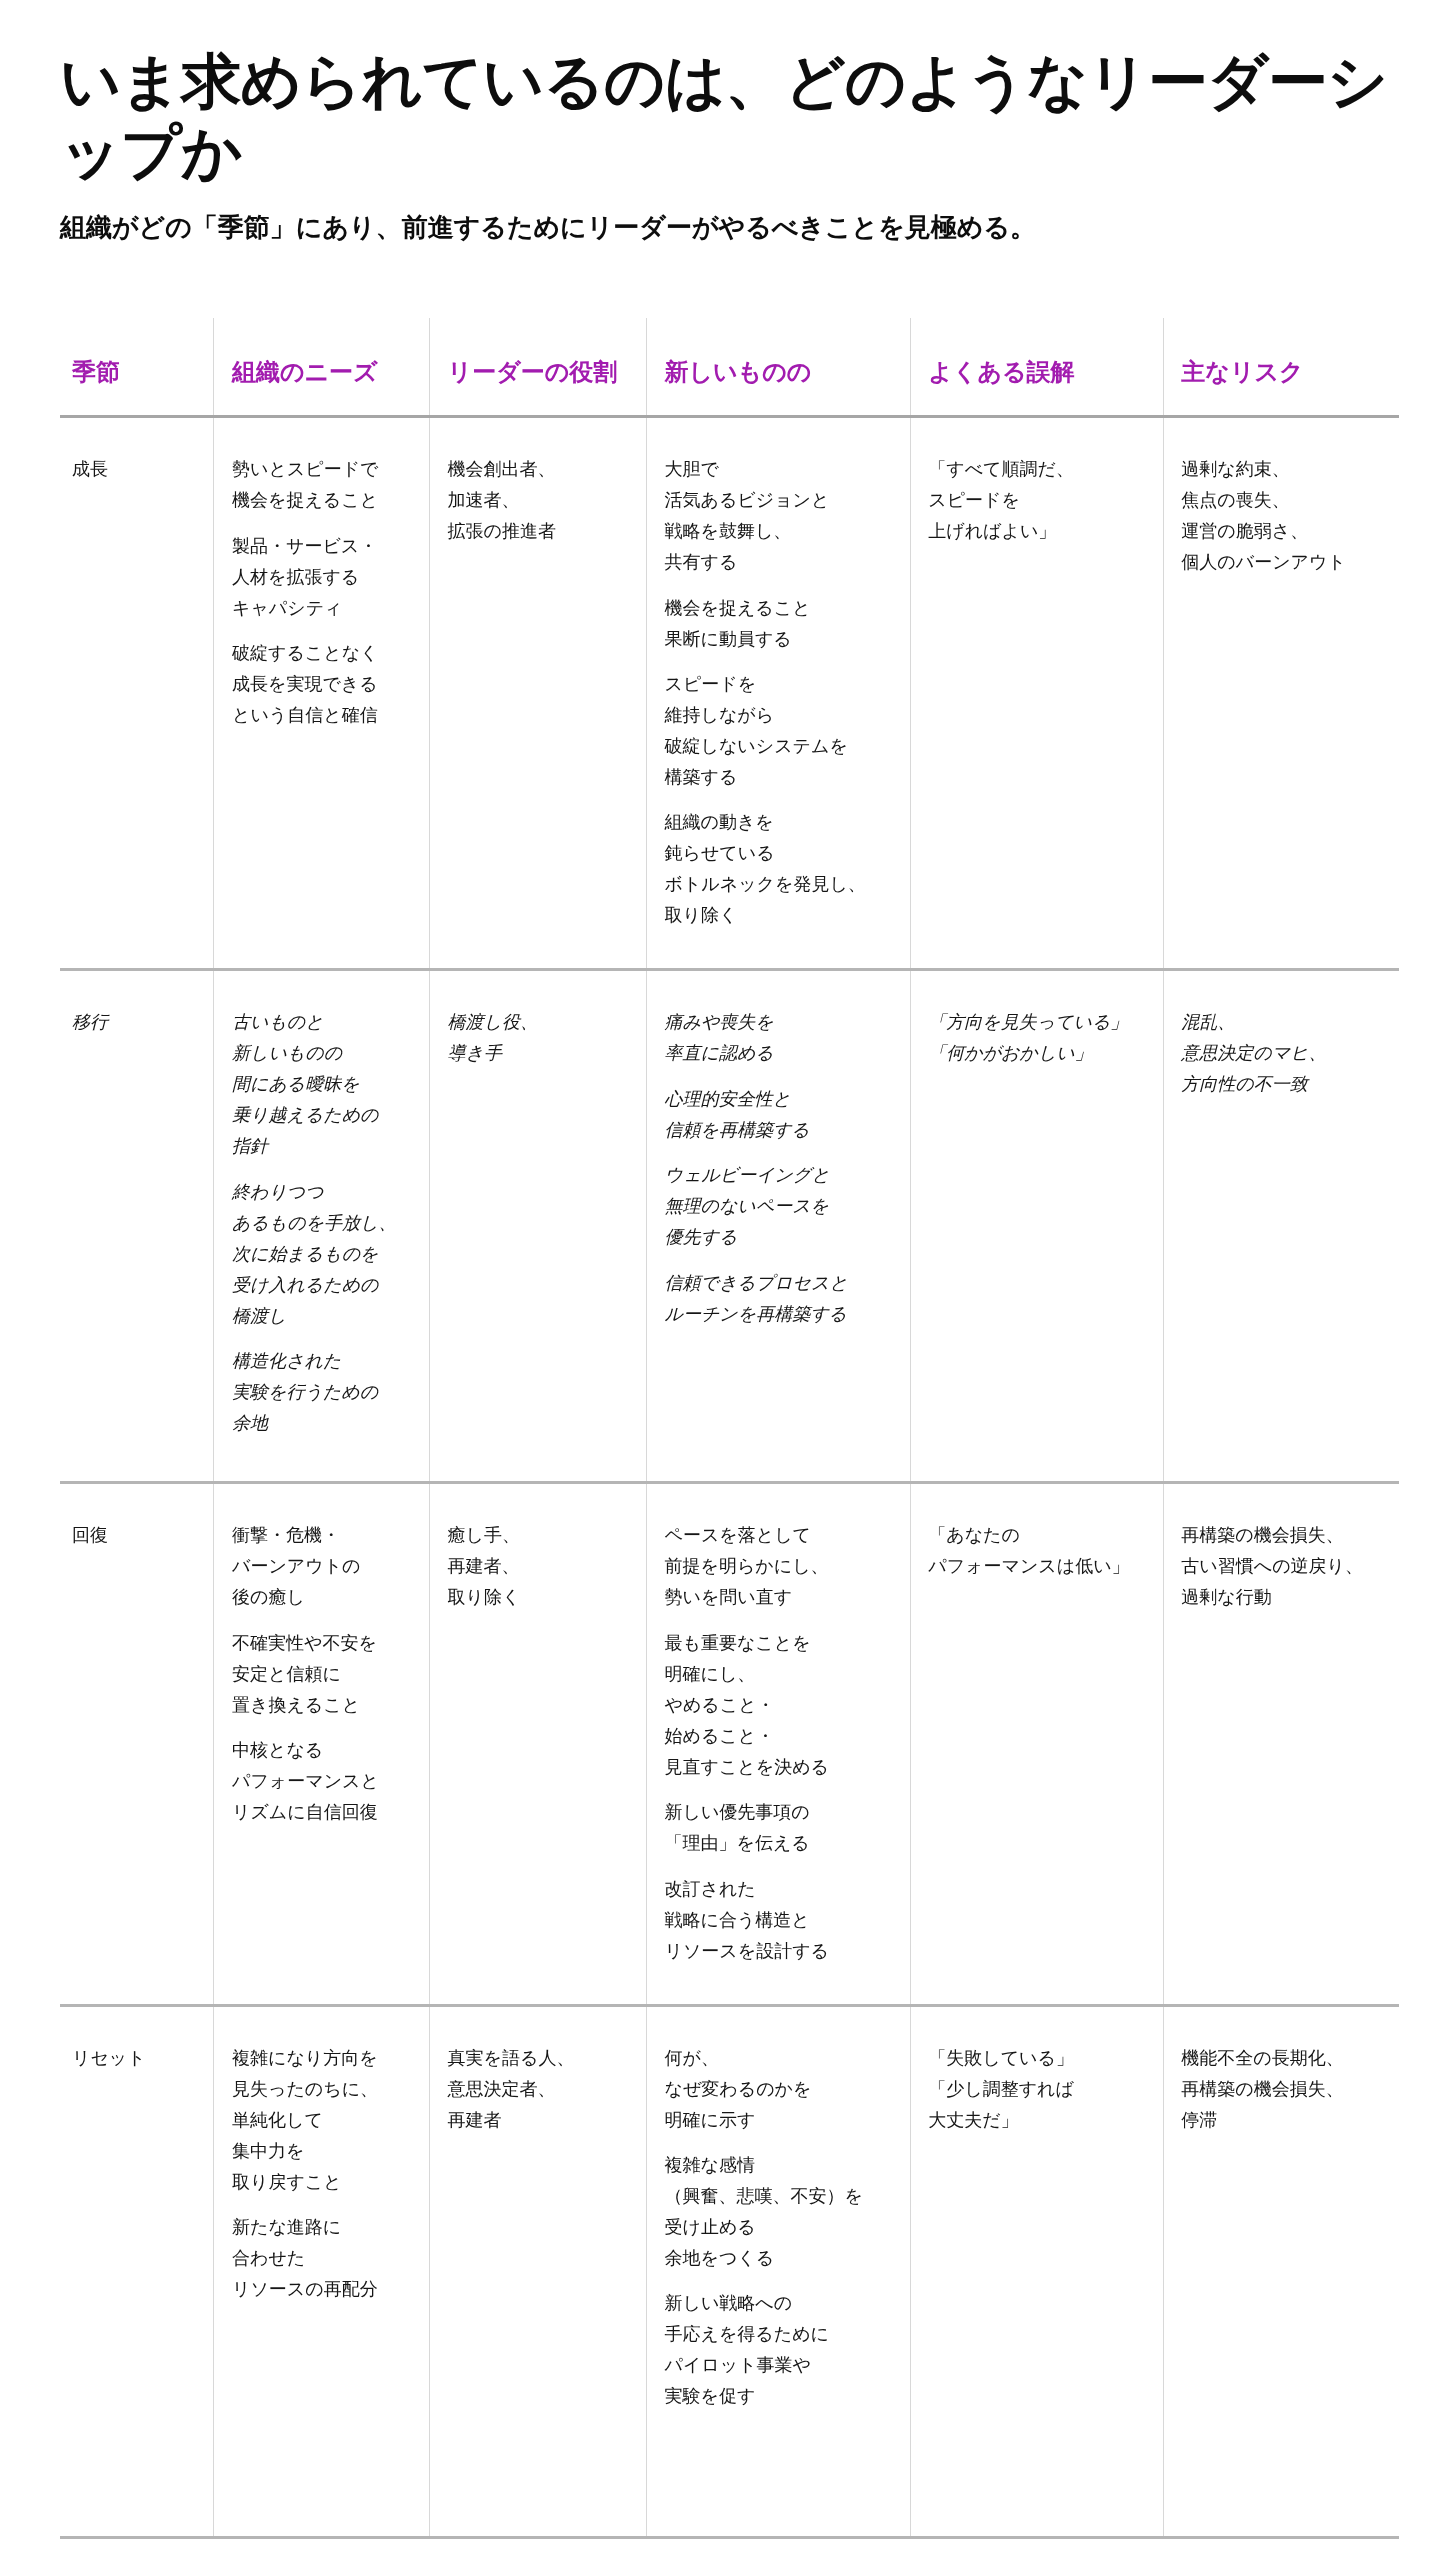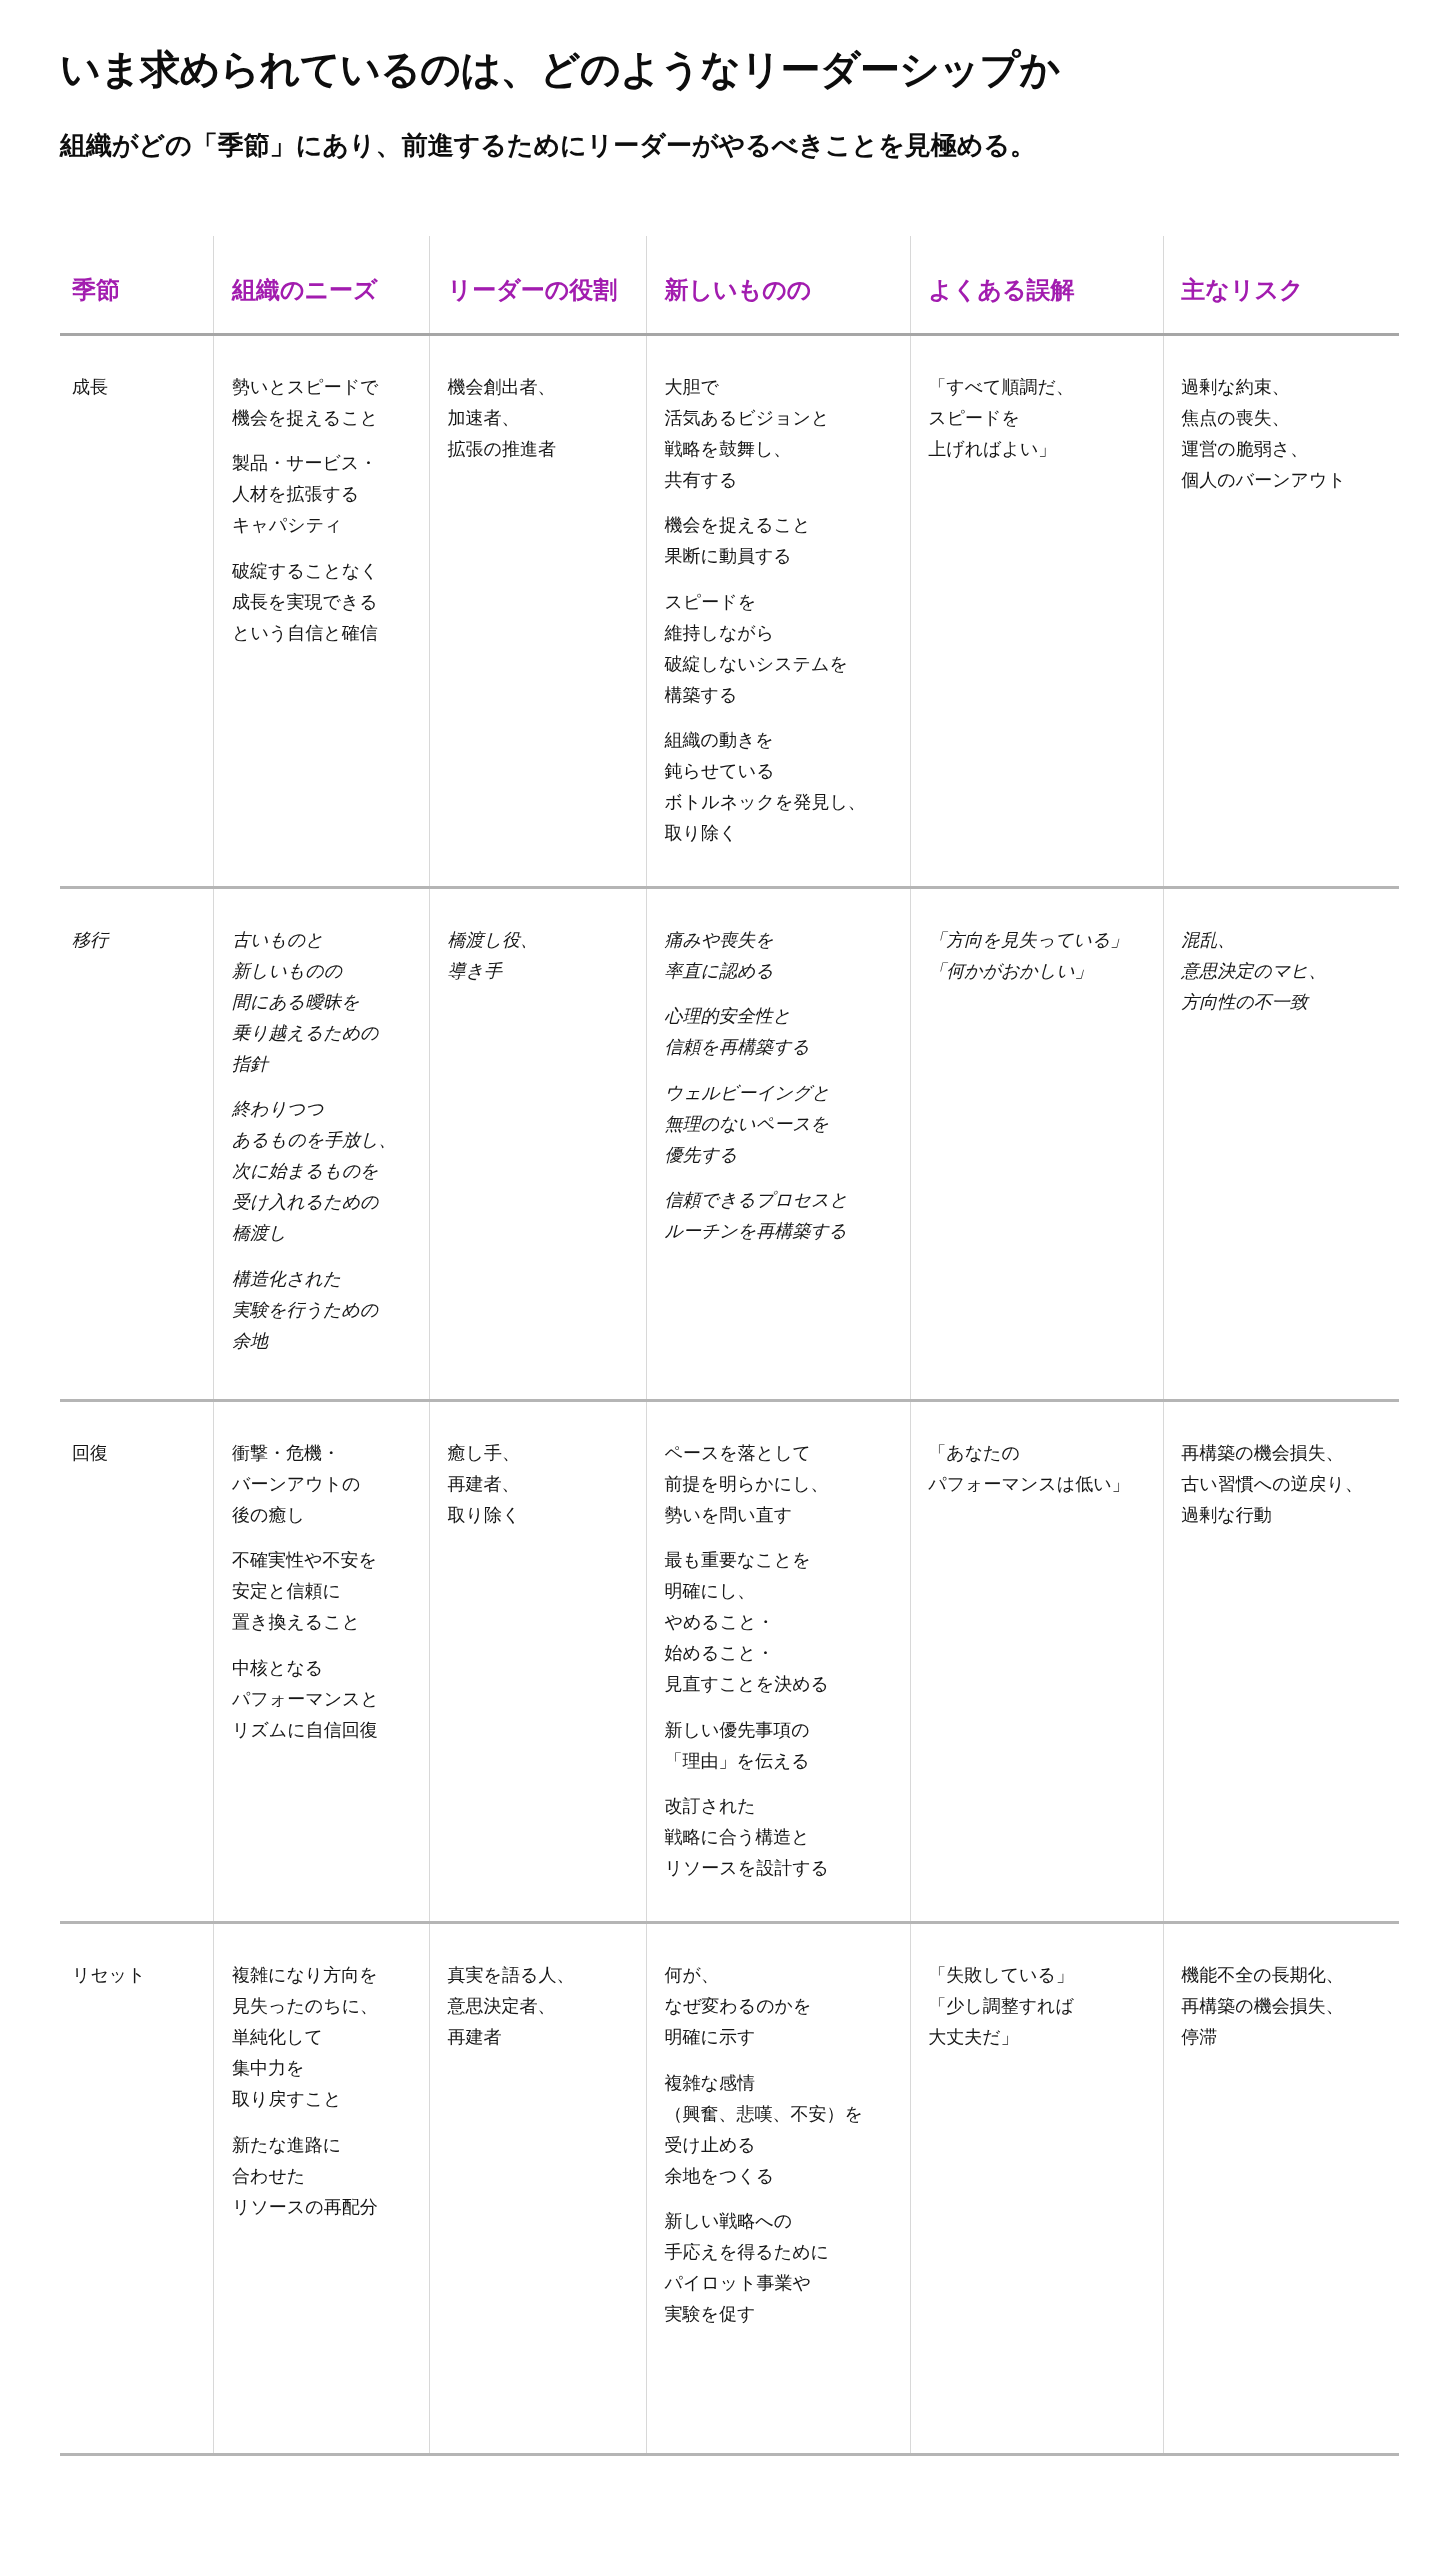--- a/index.html
+++ b/index.html
@@ -7,25 +7,25 @@
     width:1435px;height:2576px;position:relative;box-sizing:border-box;
     font-family:"DejaVu Sans","Liberation Sans",sans-serif;
     color:#111111;
     -webkit-font-smoothing:antialiased;
   }
   .page{box-sizing:border-box;padding:33px 25.5px 0 60px;}
 
   
   .title{
     margin:12.8px 0 0 0;
-    font-size:40px;line-height:1.18;font-weight:800;color:#0d0d0d;
+    font-size:60px;line-height:1.18;font-weight:800;color:#0d0d0d;
     letter-spacing:-0.8px;
   }
   .subtitle{
-    margin:36px 0 0 0;
+    margin:24px 0 0 0;
     font-size:26px;line-height:1.3;font-weight:700;color:#0d0d0d;
   }
 
   
   table.seasons{
     width:1339px;margin-top:73px;
     border-collapse:collapse;table-layout:fixed;
   }
   table.seasons th{
     text-align:left;vertical-align:bottom;

